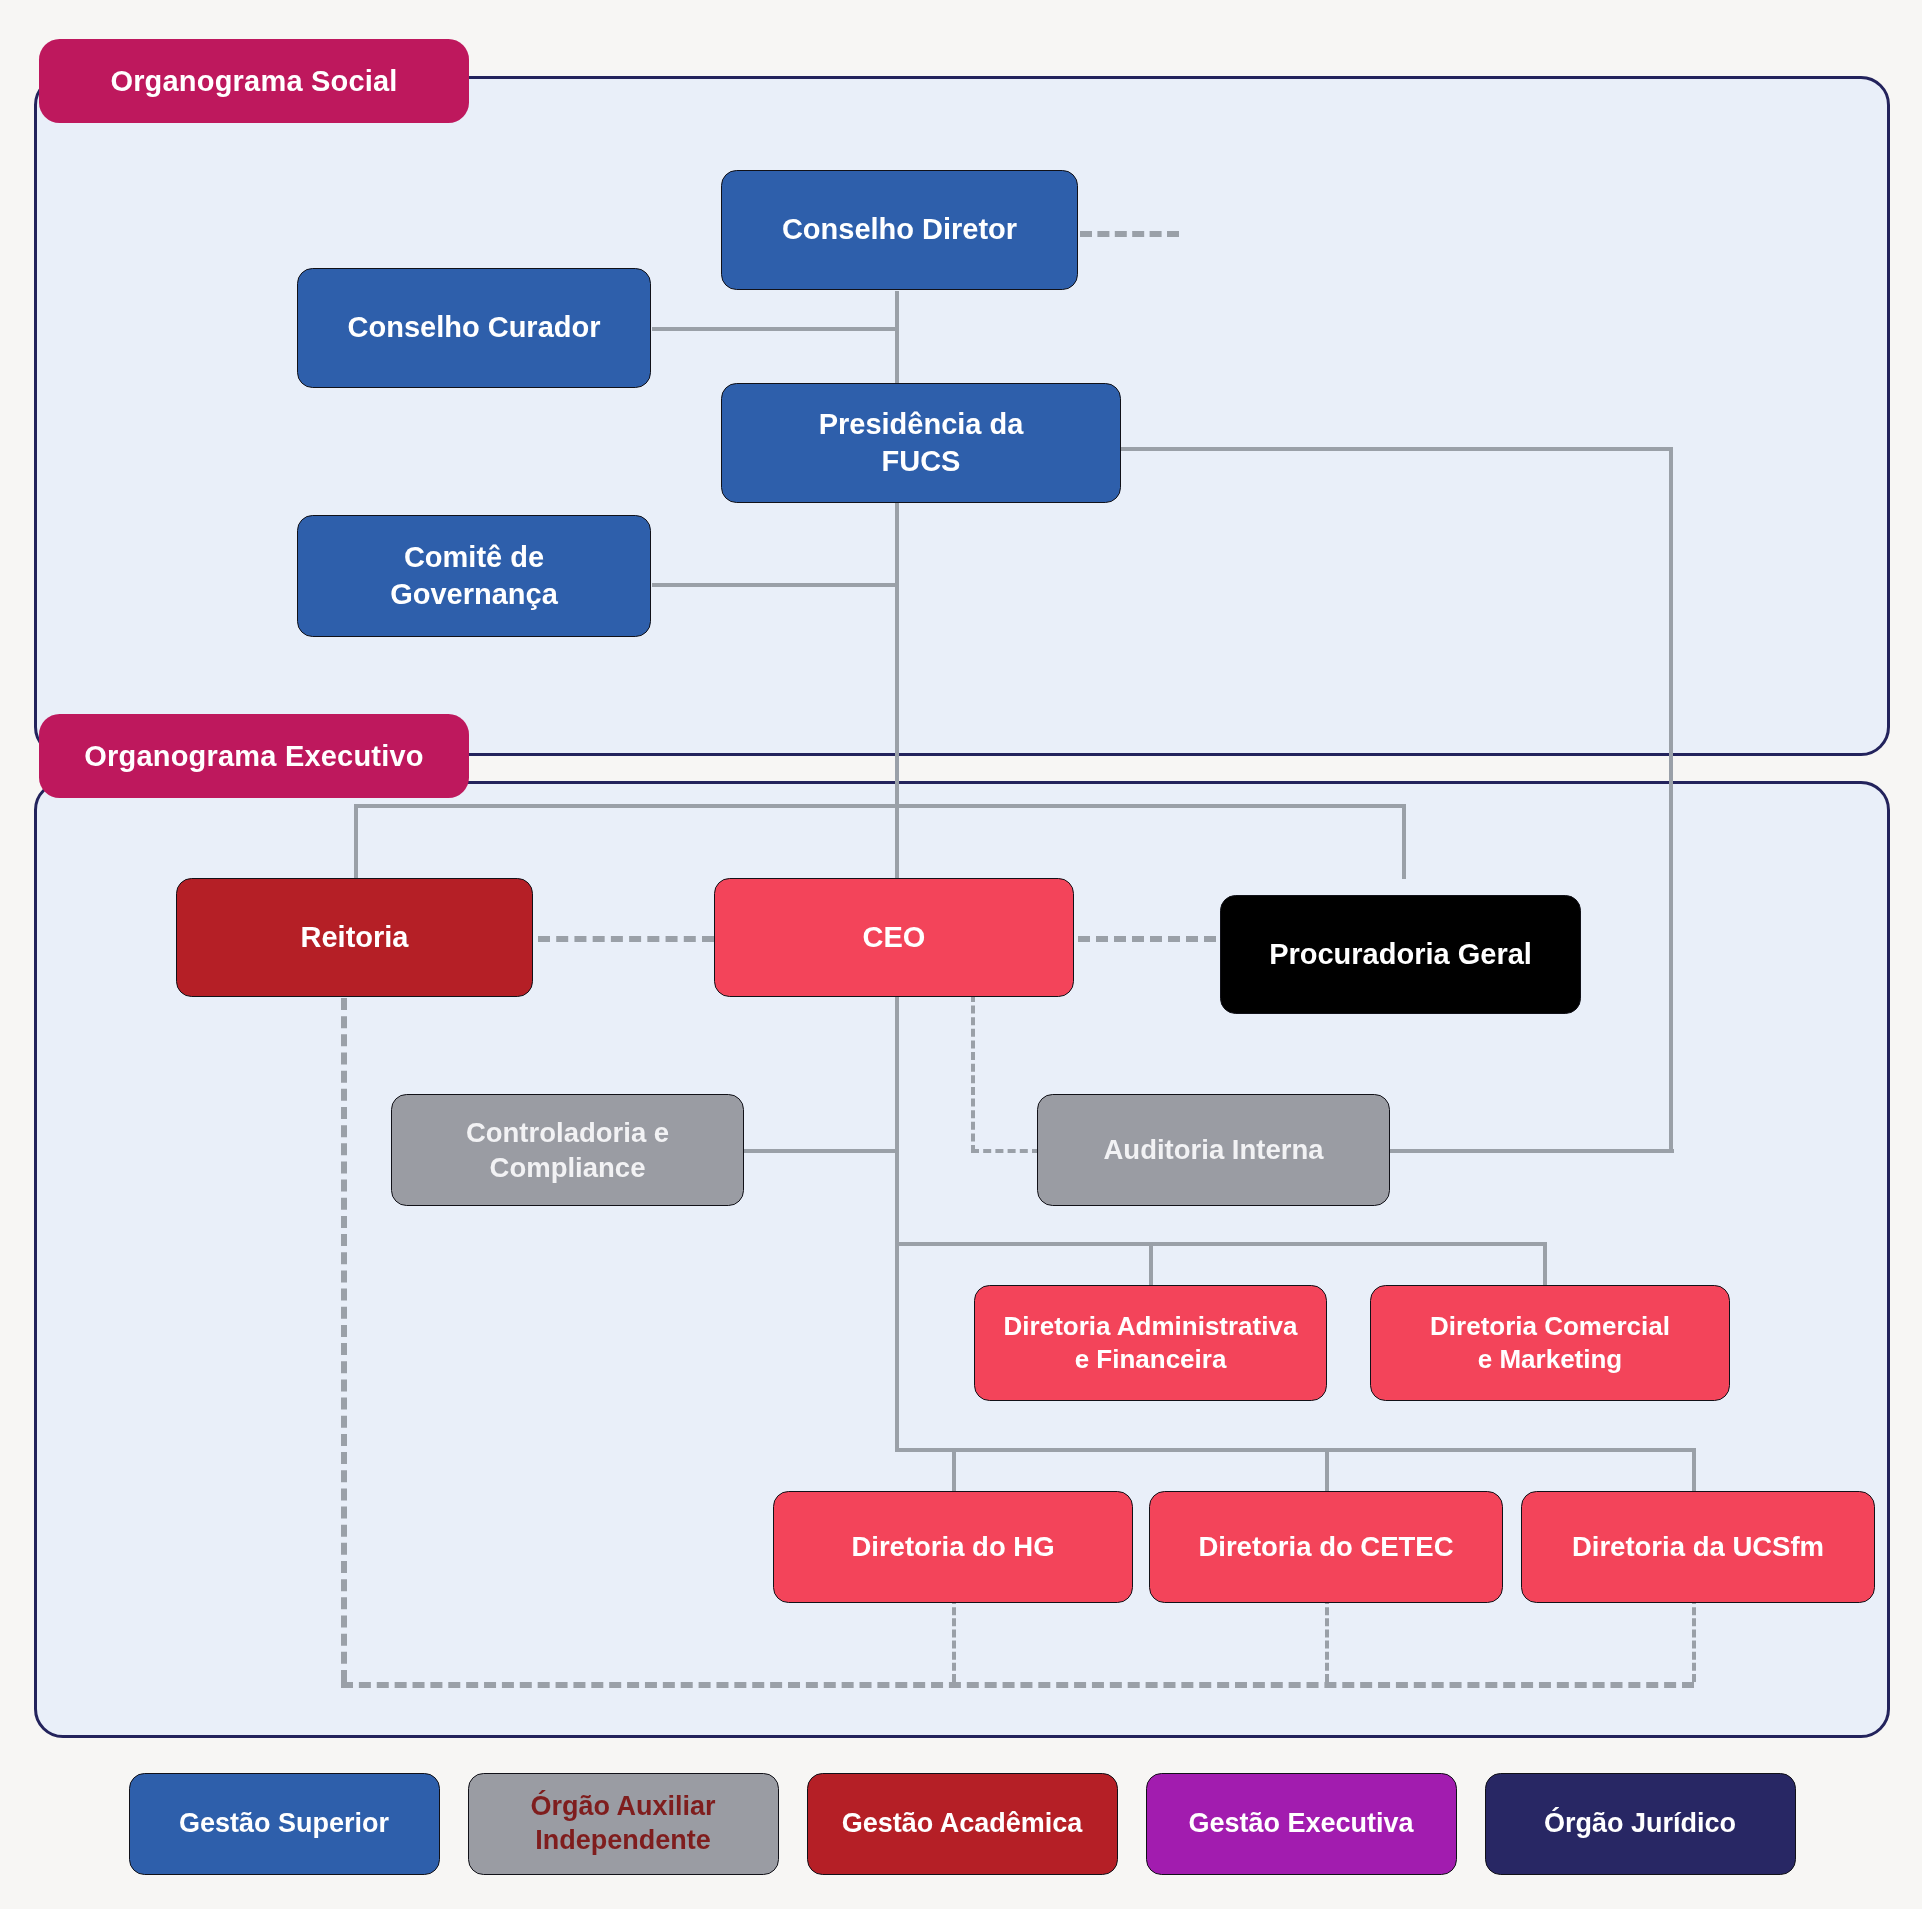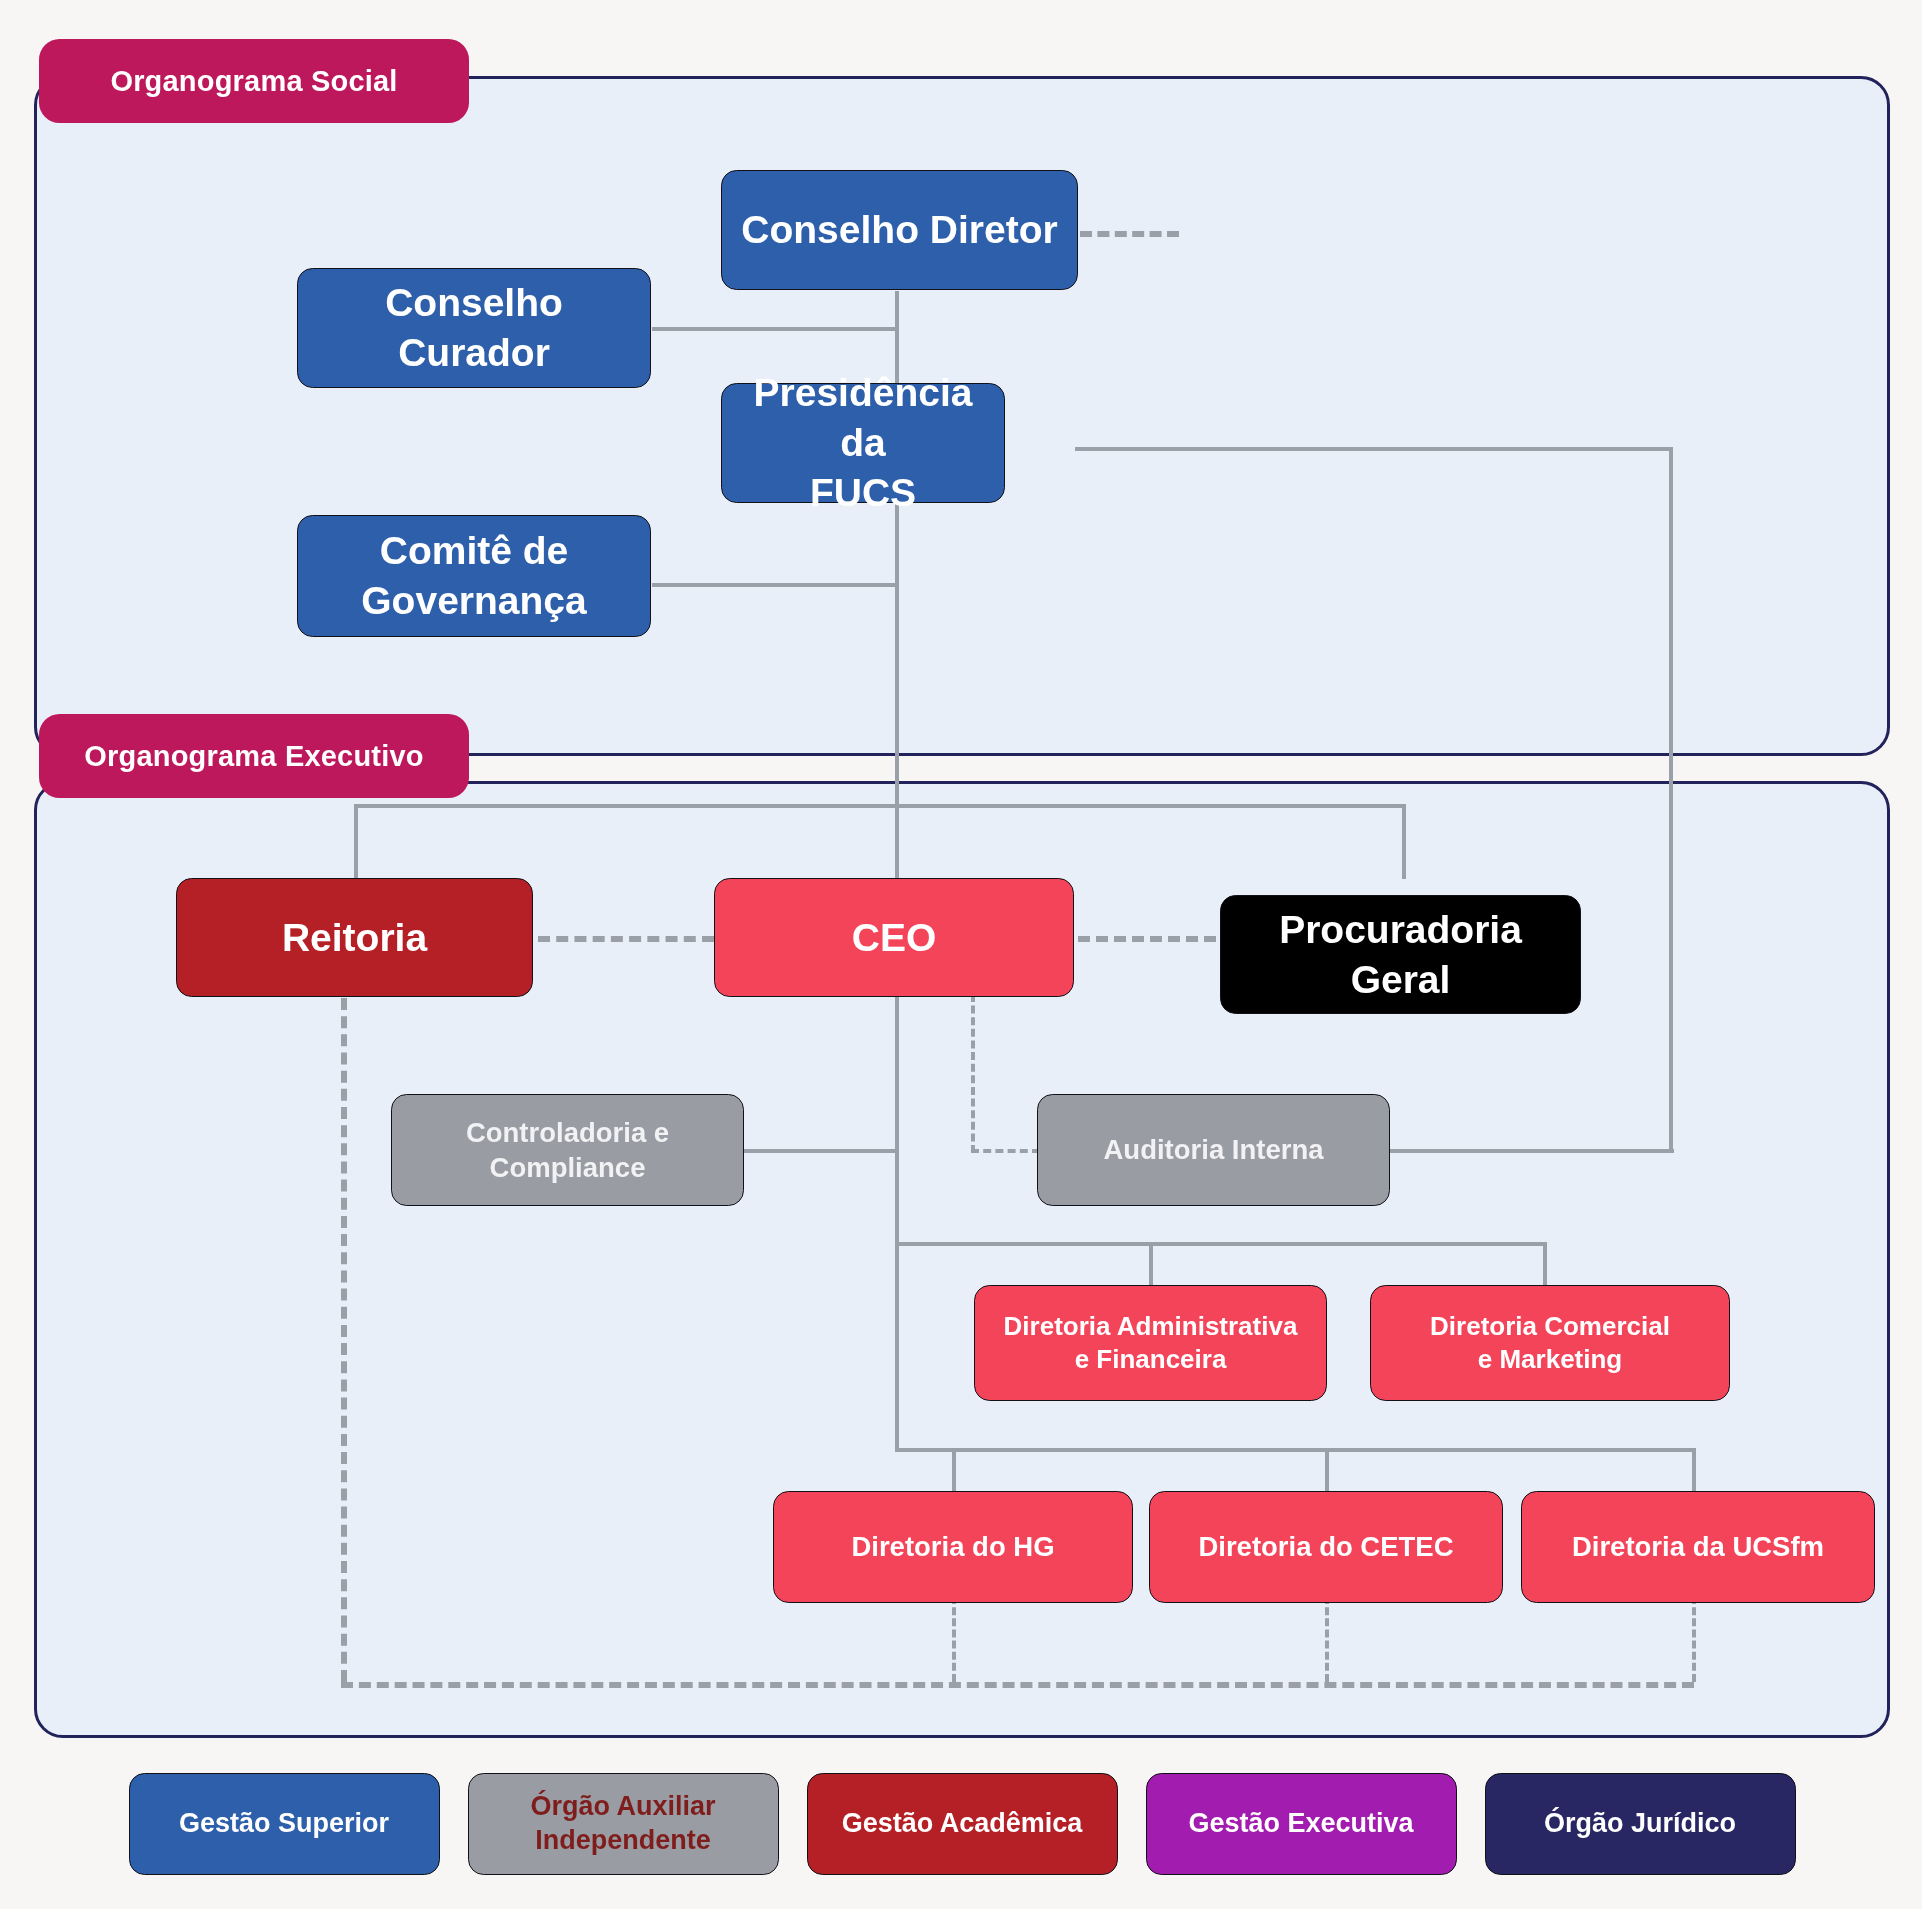--- a/index.html
+++ b/index.html
@@ -70,21 +70,21 @@
     line-height:1.28;
     padding:5.2px 12px;
     z-index:20;
   }
   .c-blue{background:#2E5FAB;}
   .c-gray{background:#9A9CA3;color:#F2F2F4;}
   .c-darkred{background:#B51F26;}
   .c-pink{background:#F3445A;}
   .c-navy{background:#000000;margin-top:17px;}
 
-  .f34{font-size:39px;}
+  .f34{font-size:29px;}
   .f32{font-size:27.5px;}
   .f30{font-size:26px;}
 
   
   #legend{
     position:absolute;left:34px;top:1772px;width:1856px;height:103px;
     display:flex;align-items:center;justify-content:center;gap:28px;
     z-index:30;
   }
   .legend-item{
@@ -152,21 +152,21 @@
   <div class="dsh-h" style="left:341px;top:1682px;width:1353px;"></div>
 
   <div class="section-badge" id="badge-social">Organograma Social</div>
   <div class="section-badge" id="badge-exec">Organograma Executivo</div>
 
   <div class="node c-blue f34" style="left:721px;top:170px;width:357px;height:120px;">Conselho Diretor</div>
 
 
   <div class="node c-blue f34" style="left:297px;top:268px;width:354px;height:120px;">Conselho Curador</div>
 
-  <div class="node c-blue f34" style="left:721px;top:383px;width:284px;height:120px;">
+  <div class="node c-blue f34" style="left:721px;top:383px;width:400px;height:120px;">
     <span style="display:block">
       <span>Presidência da</span><br>
       <span>FUCS</span>
     </span>
   </div>
 
   <div class="node c-blue f34" style="left:297px;top:515px;width:354px;height:122px;">
     <span style="display:block">
       <span>Comitê de</span><br>
       <span>Governança</span>

